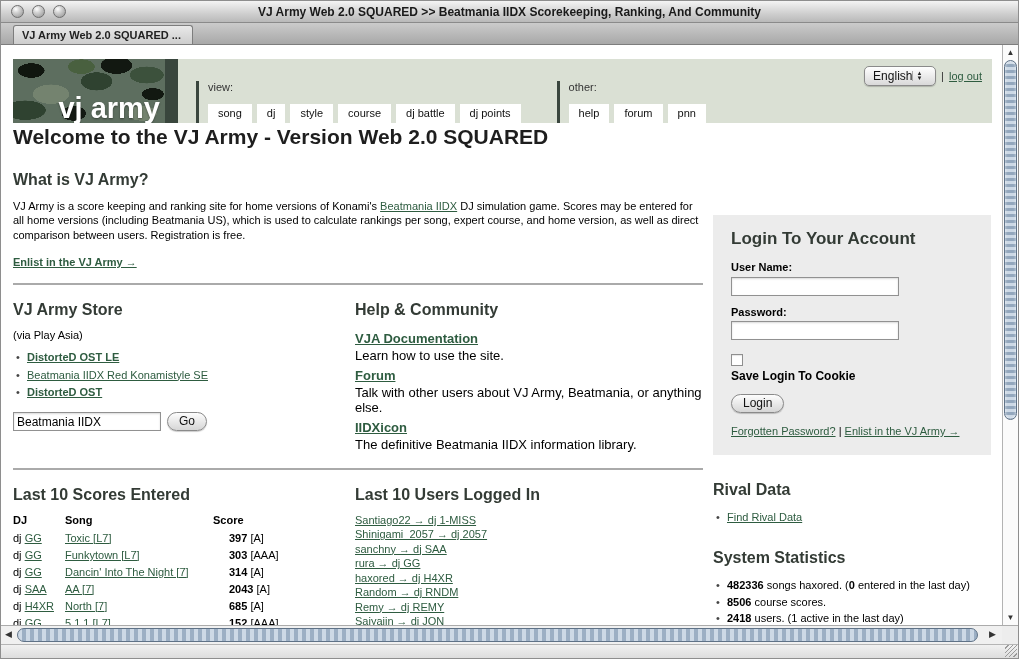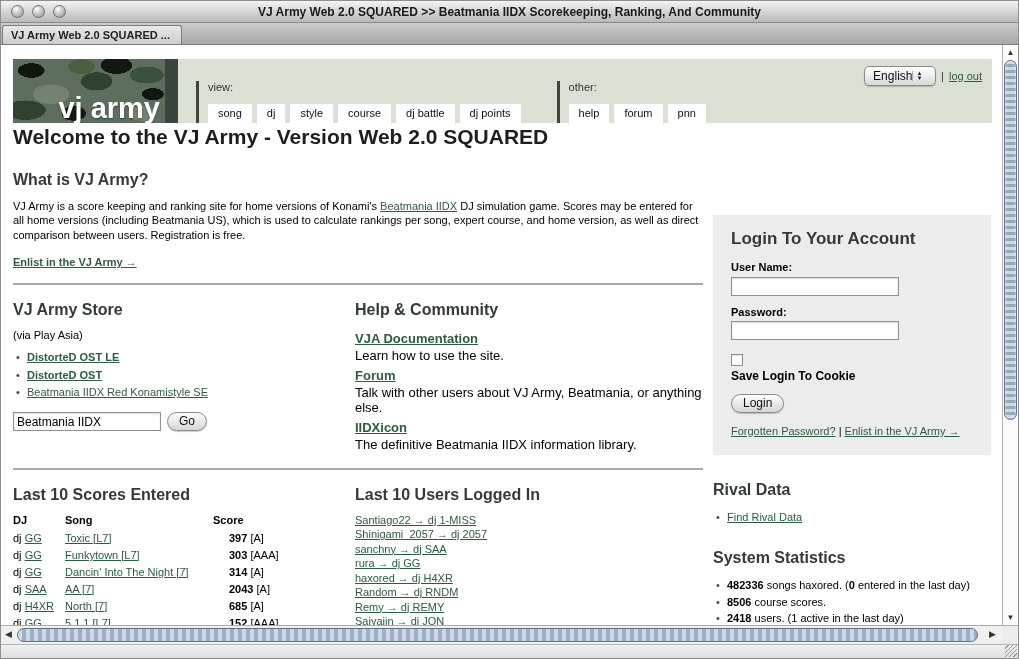--- a/index.html
+++ b/index.html
@@ -26,21 +26,21 @@
   }
   .win-title {
     flex:1; text-align:center; font-size:12px; font-weight:bold; color:#1a1a1a;
   }
   .tabstrip {
     position:absolute; top:22px; left:0; right:0; height:22px;
     background:linear-gradient(#cbcbcb,#a8a8a8);
     border-bottom:1px solid #7d7d7d;
   }
   .browser-tab {
-    position:absolute; left:1px; top:2px; bottom:0; width:180px;
+    position:absolute; left:12px; top:2px; bottom:0; width:180px;
     background:linear-gradient(#e9e9e9,#cdcdcd);
     border:1px solid #7d7d7d; border-bottom:none;
     border-radius:3px 3px 0 0;
     font-size:11px; font-weight:bold; color:#222;
     display:flex; align-items:center; padding:0 8px;
     white-space:nowrap; overflow:hidden;
   }
   
   .vscroll {
     position:absolute; top:44px; right:0; width:16px; bottom:33px;
@@ -252,22 +252,22 @@
         <a href="#" class="enlist">Enlist in the VJ Army →</a>
 
         <hr class="rule">
 
         <div class="cols2">
           <div class="colA">
             <h2 class="sec">VJ Army Store</h2>
             <div class="via">(via Play Asia)</div>
             <ul class="dots" id="store-items">
                 <li><a href="#" style="font-weight: bold;">DistorteD OST LE</a></li>
+                <li><a href="#">Beatmania IIDX Red Konamistyle SE</a></li>
                 <li><a href="#" style="font-weight: bold;">DistorteD OST</a></li>
-                <li><a href="#">Beatmania IIDX Red Konamistyle SE</a></li>
               </ul>
             <div class="searchrow">
               <input class="text" style="width: 148px;" value="Beatmania IIDX">
               <button class="aqua-btn">Go</button>
             </div>
           </div>
           <div class="colB">
             <h2 class="sec">Help &amp; Community</h2>
             <div id="help-entries"><a href="#" class="help-link">VJA Documentation</a><div class="help-desc">Learn how to use the site.</div><a href="#" class="help-link">Forum</a><div class="help-desc">Talk with other users about VJ Army, Beatmania, or anything else.</div><a href="#" class="help-link">IIDXicon</a><div class="help-desc">The definitive Beatmania IIDX information library.</div></div>
           </div>

